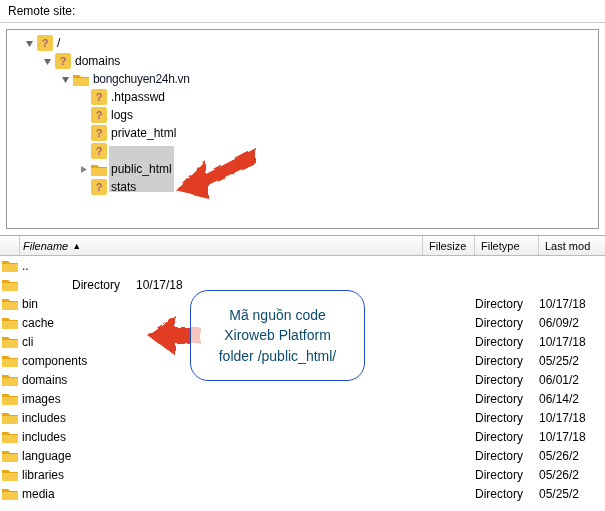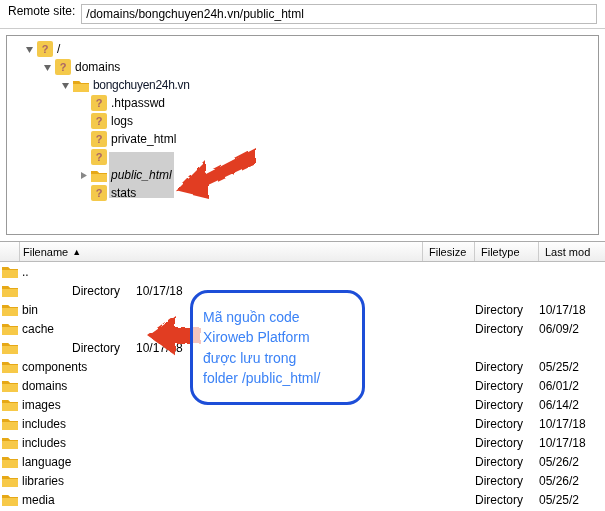--- a/index.html
+++ b/index.html
@@ -1,61 +1,60 @@
 <!DOCTYPE html>
 <html><head>
 <meta charset="utf-8">
 <style>
   * { box-sizing: border-box; margin: 0; padding: 0; }
   body { font-family: Arial, Helvetica, sans-serif; font-size: 12px; background: #fff; width: 605px; height: 511px; overflow: hidden; color: #000; }
-  .top-bar { display: flex; align-items: flex-start; padding: 4px 8px; border-bottom: 1px solid #ccc; gap: 6px; }
+  .top-bar { display: flex; align-items: flex-end; padding: 4px 8px; border-bottom: 1px solid #ccc; gap: 6px; }
   .path-input { flex: 1; border: 1px solid #bbb; padding: 2px 4px; font-size: 12px; font-family: inherit; height: 20px; }
   .tree-panel { border: 1px solid #999; margin: 6px; height: 200px; overflow: auto; padding: 4px 0; }
   .tree-row { display: flex; align-items: center; height: 18px; padding-left: 4px; gap: 2px; white-space: nowrap; cursor: default; }
-  .tree-row.sel .tree-label { background: #cfcfcf; padding: 16px 2px; font-style: italic; }
+  .tree-row.sel .tree-label { background: #cfcfcf; padding: 16px 2px; }
   .disclosure { width: 12px; height: 12px; display: inline-flex; align-items: center; justify-content: center; flex-shrink: 0; }
   .disclosure svg { display: block; }
   .spacer { display: inline-block; width: 12px; height: 12px; flex-shrink: 0; }
   .indent { display: inline-block; flex-shrink: 0; }
   .icon-q { width: 16px; height: 16px; background: #f4c94b; border-radius: 2px; display: inline-flex; align-items: center; justify-content: center; font-weight: bold; color: #a66; font-size: 11px; flex-shrink: 0; }
   .icon-folder { width: 16px; height: 13px; display: inline-block; position: relative; flex-shrink: 0; }
   .icon-folder svg { display: block; }
   .tree-label { padding: 0 2px; }
   .blurred { color: #0f172a; filter: blur(0.4px); letter-spacing: -0.3px; }
   .list-panel { border-top: 1px solid #aaa; }
   .list-header { display: flex; background: linear-gradient(#fefefe,#eee); border-bottom: 1px solid #bbb; height: 20px; align-items: stretch; }
   .col-h { border-right: 1px solid #ccc; padding: 3px 6px; font-size: 11px; display: flex; align-items: center; gap: 4px; }
   .col-icon-h { width: 20px; border-right: 1px solid #ccc; }
-  .col-name-h { flex: 1; position: relative; padding-left: 3px; }
+  .col-name-h { flex: 1; position: relative; padding-left: 3px; font-style: italic; }
   .col-size-h { width: 52px; }
   .col-type-h { width: 64px; text-align: right; }
   .col-date-h { width: 66px; border-right: none; }
   .sort-caret { font-size: 9px; }
   .list-body { }
   .list-row { display: flex; align-items: center; height: 19px; }
   .cell-icon { width: 20px; display: flex; align-items: center; justify-content: center; }
   .cell-name { flex: 1; padding-left: 2px; }
   .cell-size { width: 52px; text-align: right; padding-right: 6px; }
   .cell-type { width: 64px; }
   .cell-date { width: 66px; }
   
   .anno { position: absolute; pointer-events: none; }
   .anno-arrow1 { left: 170px; top: 135px; }
   .anno-arrow2 { left: 145px; top: 310px; }
-  .anno-label { position: absolute; left: 190px; top: 290px; width: 175px; border: 3px solid #1d4ed8; border-radius: 18px; padding: 14px 10px; color: #3b82f6; font-size: 14px; line-height: 1.45; text-align: left; background: rgba(255,255,255,0.7); }
+  .anno-label { position: absolute; left: 190px; top: 290px; width: 175px; border: 1px solid #1d4ed8; border-radius: 18px; padding: 14px 10px; color: #0c4a6e; font-size: 14px; line-height: 1.45; text-align: center; background: rgba(255,255,255,0.7); }
   .wrap { position: relative; width: 605px; height: 511px; }
 </style>
 </head>
 <body>
 
 <div class="wrap">
 
 <div class="top-bar">
   <span>Remote site:</span>
-  <input class="path-input" type="text" value="/domains/bongchuyen24h.vn/public_html" style="">
 </div>
 
 <div class="tree-panel">
 
   <div class="tree-row">
     <span class="indent" style="width:10px"></span>
     <span class="disclosure">
       <svg width="9" height="9">
             <polygon points="1,2 8,2 4.5,8" fill="#666"></polygon>
           </svg>
@@ -214,20 +213,21 @@
         </div>
         <div class="list-row">
           <div class="cell-icon">
             <span class="icon-folder">
               <svg width="16" height="13">
                 <path d="M0 2 L6 2 L8 4 L16 4 L16 13 L0 13 Z" fill="#f7c948"></path>
                 <path d="M0 2 L6 2 L8 4 L16 4 L16 5 L0 5 Z" fill="#e6a817"></path>
               </svg>
             </span>
           </div>
+          <div class="cell-name">cli</div>
           <div class="cell-size"></div>
           <div class="cell-type">Directory</div>
           <div class="cell-date">10/17/18</div>
         </div>
         <div class="list-row">
           <div class="cell-icon">
             <span class="icon-folder">
               <svg width="16" height="13">
                 <path d="M0 2 L6 2 L8 4 L16 4 L16 13 L0 13 Z" fill="#f7c948"></path>
                 <path d="M0 2 L6 2 L8 4 L16 4 L16 5 L0 5 Z" fill="#e6a817"></path>
@@ -364,17 +364,16 @@
         </defs>
     <g fill="#e13c22" filter="url(#rough2)">
       <polygon points="2,25 30,5 30,17 55,17 55,33 30,33 30,45"></polygon>
     </g>
   </svg>
 </div>
 
 <div class="anno-label">
   <div>Mã nguồn code</div>
   <div>Xiroweb Platform</div>
-  <div>được lưu trong</div>
   <div>folder /public_html/</div>
 </div>
 
 </div>
 
 </body></html>

